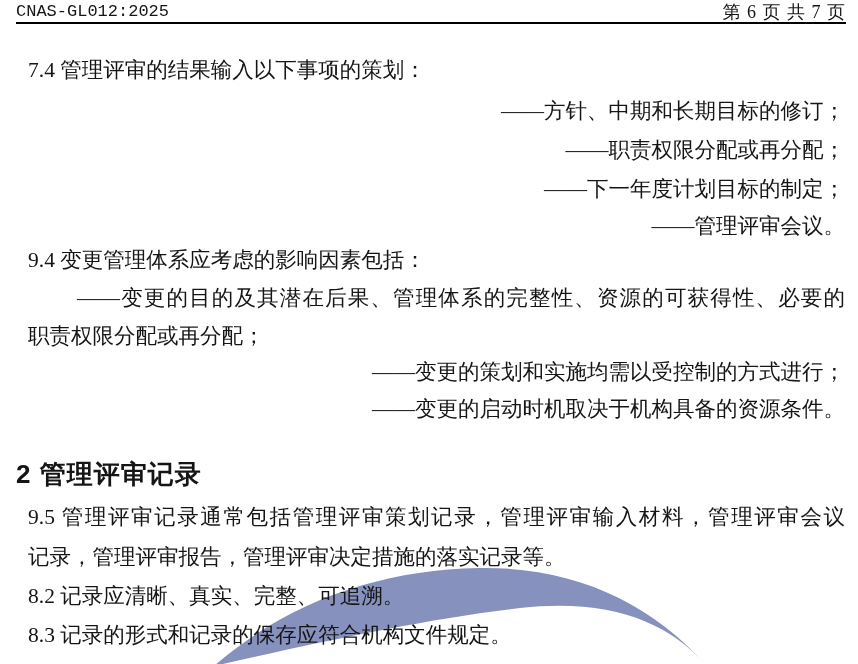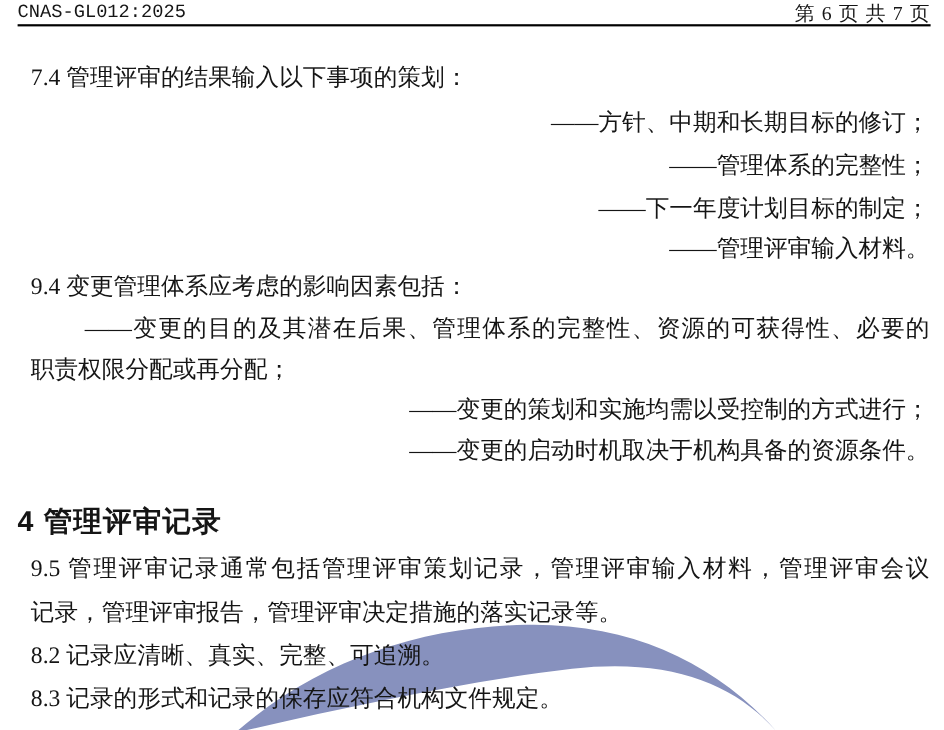--- a/index.html
+++ b/index.html
@@ -91,28 +91,28 @@
 </svg>
 
 <div class="page-header">
   <span class="doc-code">CNAS-GL012:2025</span>
   <span class="page-info">第 6 页 共 7 页</span>
 </div>
 
 <div class="content">
   <div class="line" style="top:58px">7.4 管理评审的结果输入以下事项的策划：</div>
   <div class="line indent" style="top:99px">——方针、中期和长期目标的修订；</div>
-  <div class="line indent" style="top:138px">——管理体系的完整性；</div>
+  <div class="line indent" style="top:138px">——职责权限分配或再分配；</div>
   <div class="line indent" style="top:177px">——下一年度计划目标的制定；</div>
-  <div class="line indent" style="top:214px">——管理评审输入材料。</div>
+  <div class="line indent" style="top:214px">——管理评审会议。</div>
   <div class="line" style="top:248px">9.4 变更管理体系应考虑的影响因素包括：</div>
   <div class="line indent justify-last" style="top:286px">——变更的目的及其潜在后果、管理体系的完整性、资源的可获得性、必要的</div>
   <div class="line indent" style="top:360px">——变更的策划和实施均需以受控制的方式进行；</div>
   <div class="line" style="top:324px">职责权限分配或再分配；</div>
   <div class="line indent" style="top:397px">——变更的启动时机取决于机构具备的资源条件。</div>
 
-  <div class="section-heading" style="top:459px">4 管理评审记录</div>
+  <div class="section-heading" style="top:459px">2 管理评审记录</div>
 
   <div class="line justify-last" style="top:505px">9.5 管理评审记录通常包括管理评审策划记录，管理评审输入材料，管理评审会议</div>
   <div class="line" style="top:545px">记录，管理评审报告，管理评审决定措施的落实记录等。</div>
   <div class="line" style="top:584px">8.2 记录应清晰、真实、完整、可追溯。</div>
   <div class="line" style="top:623px">8.3 记录的形式和记录的保存应符合机构文件规定。</div>
 </div>
 
 </body></html>

